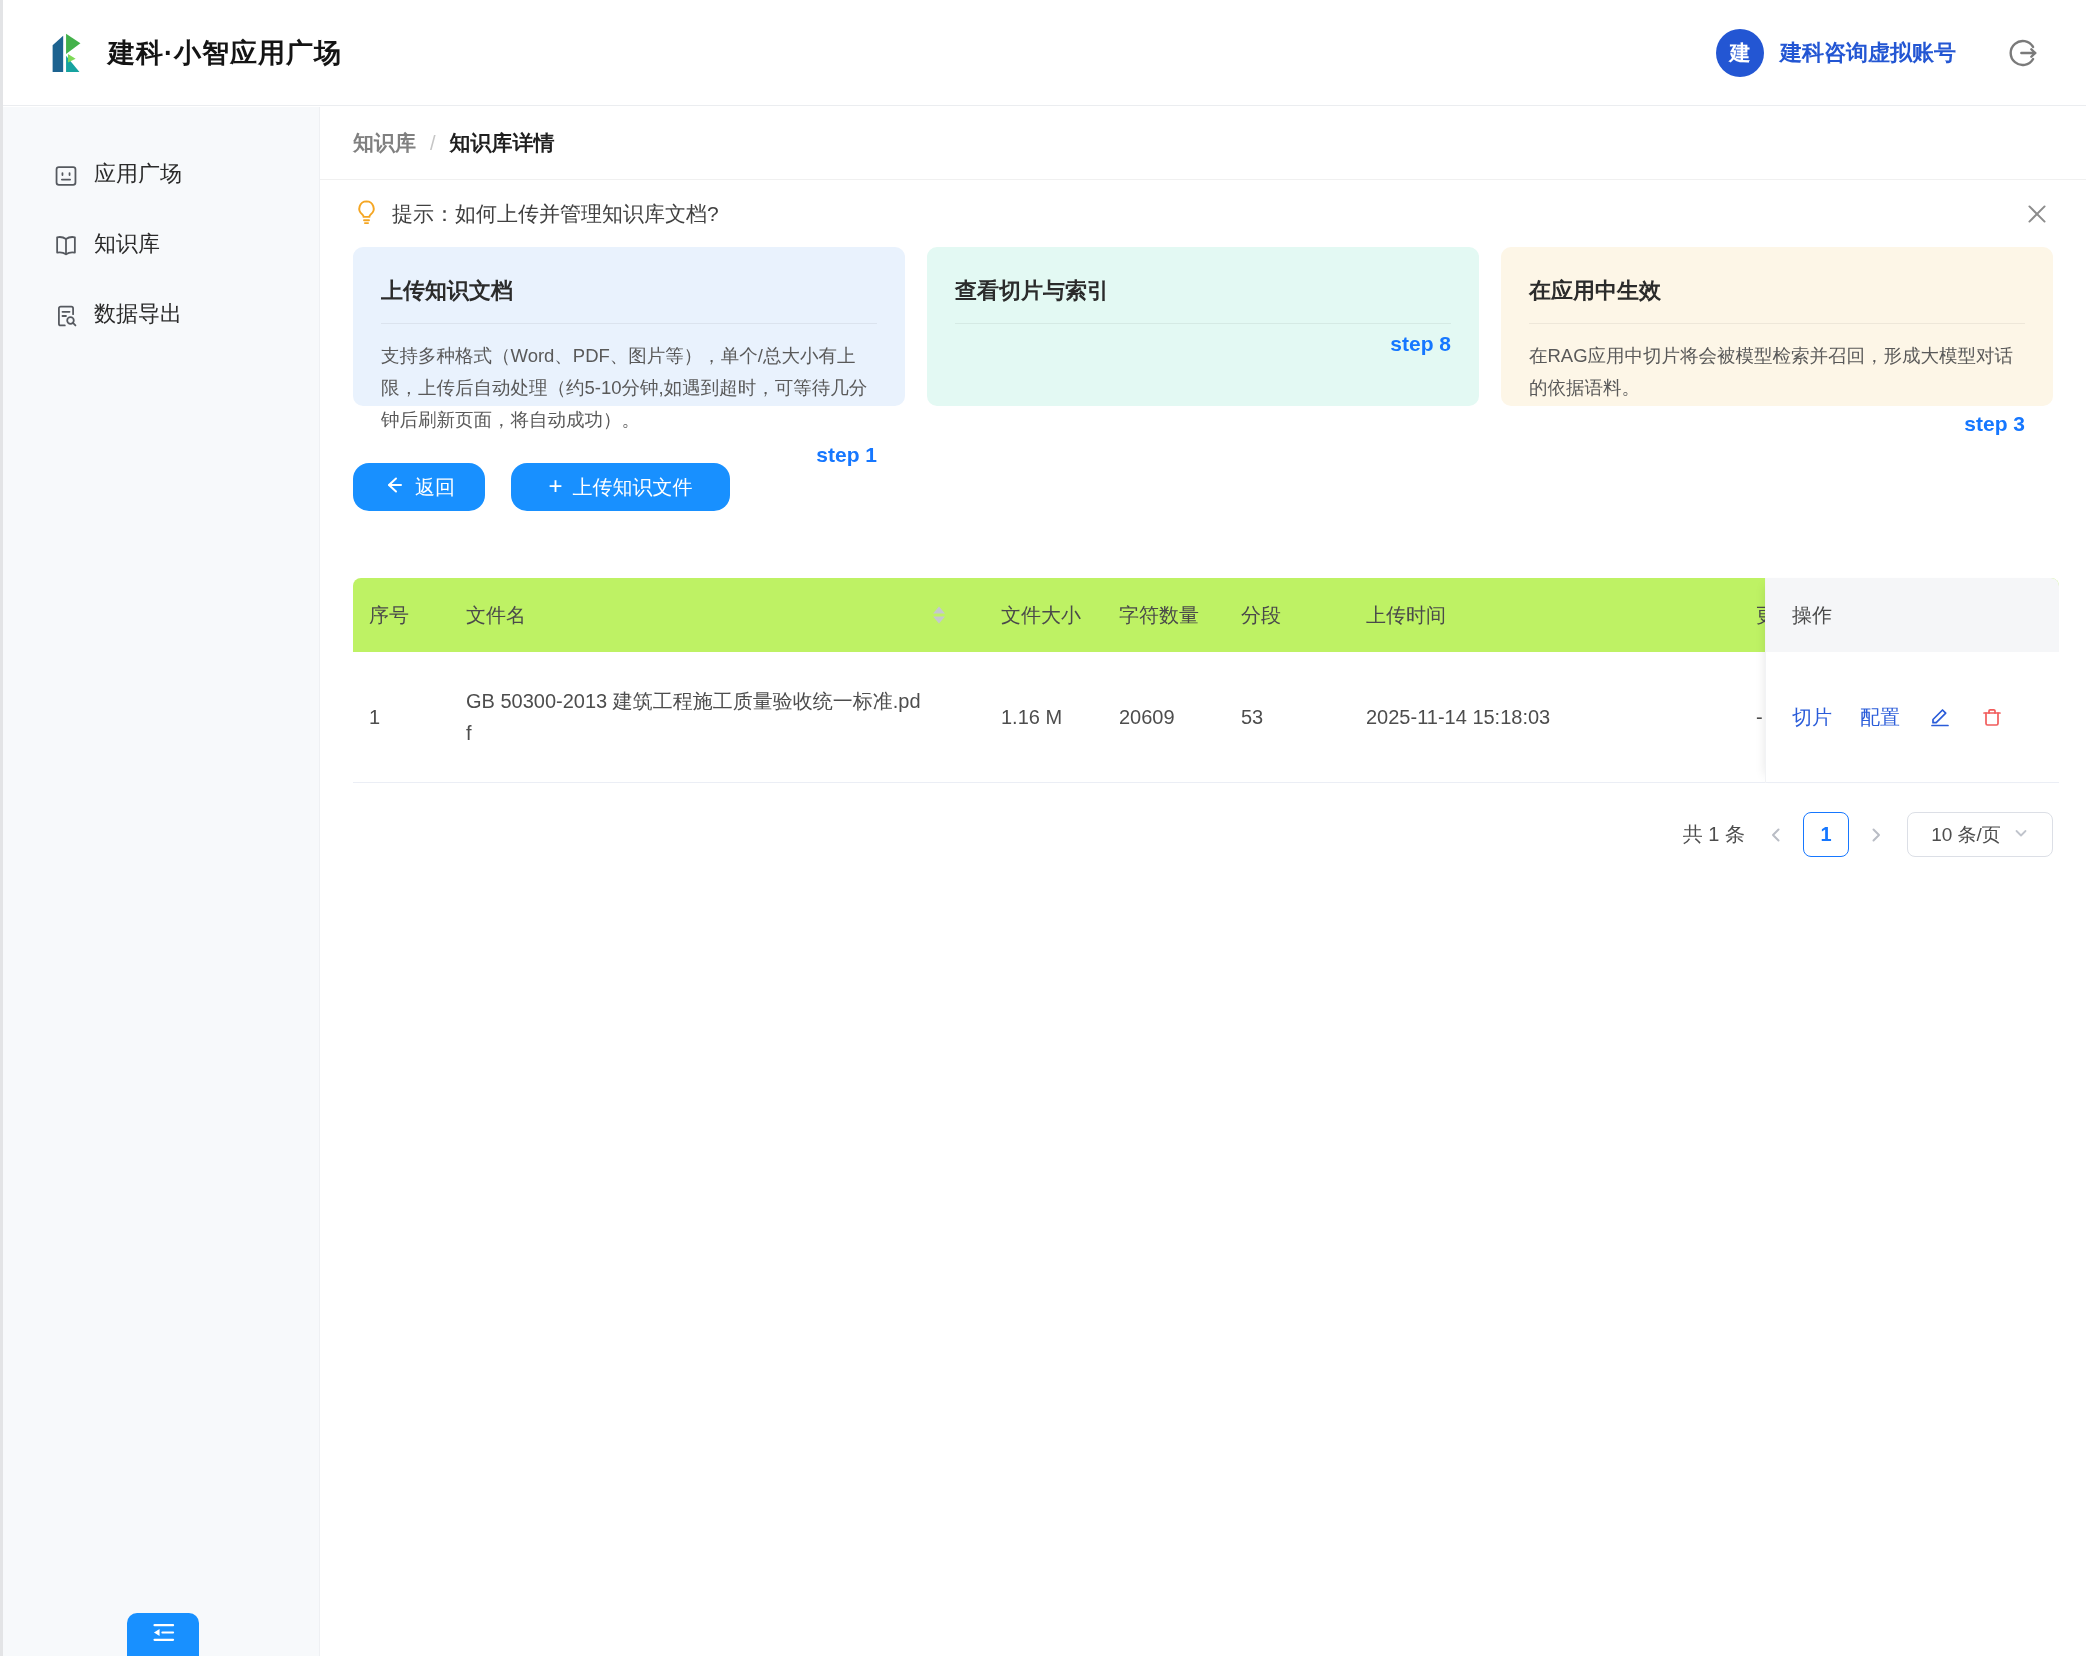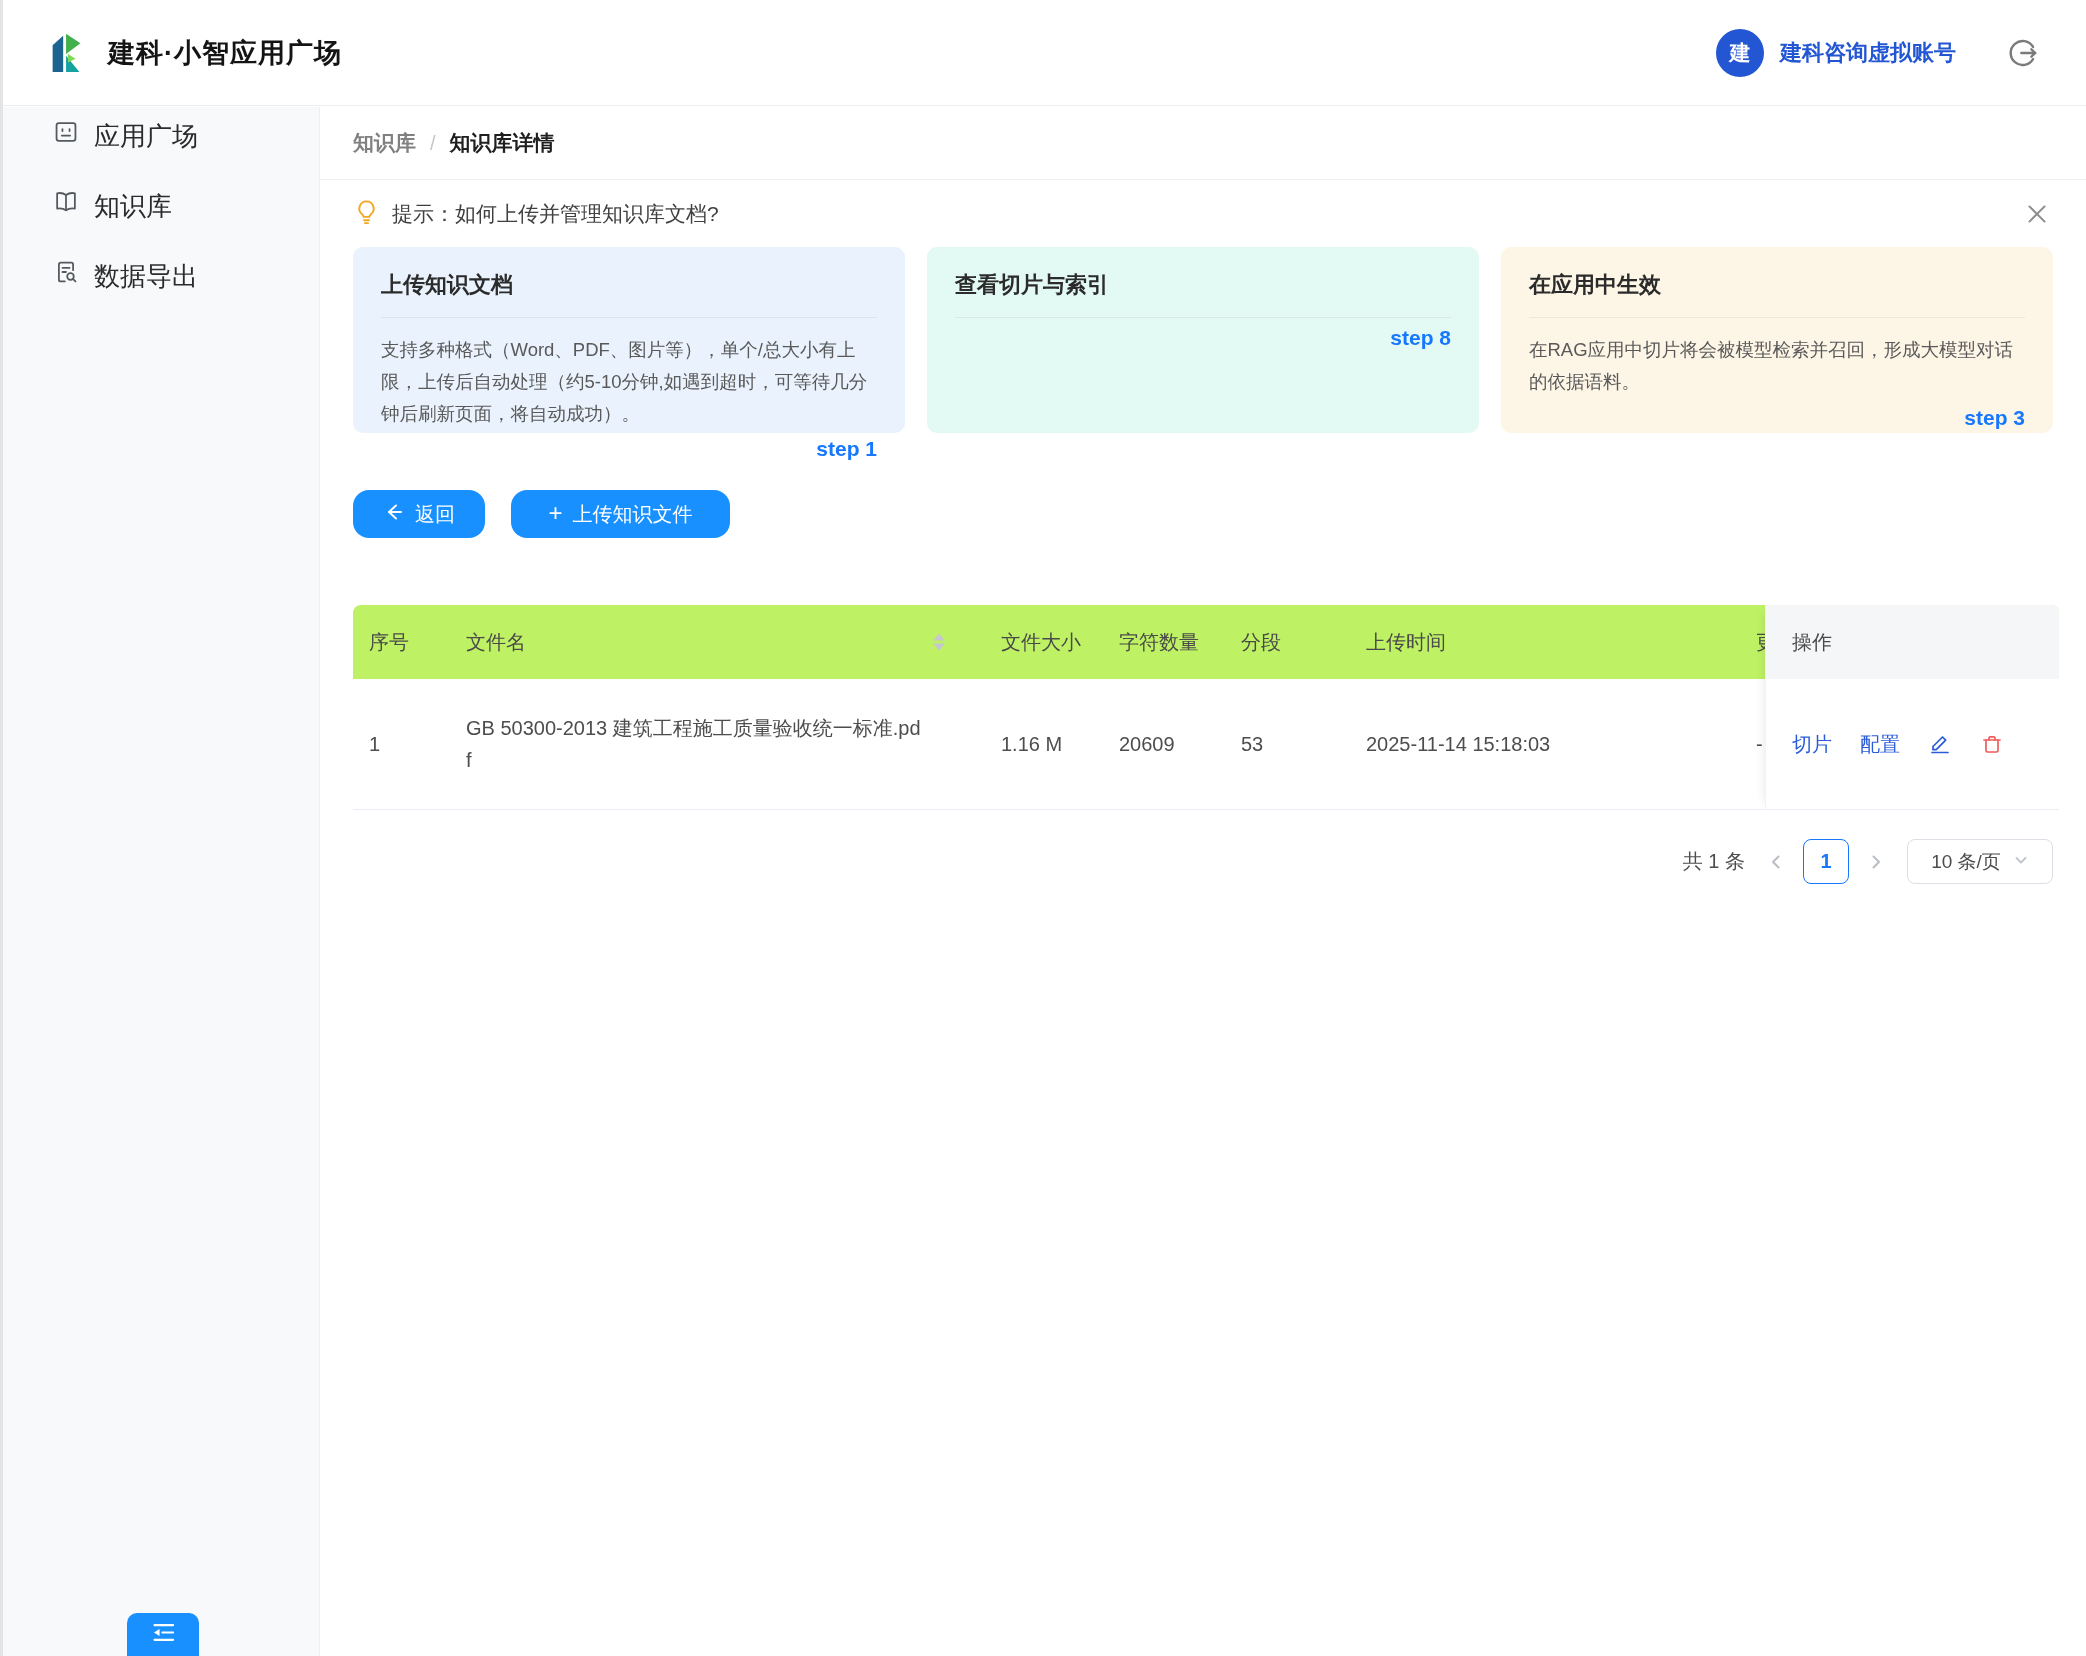--- a/index.html
+++ b/index.html
@@ -26,22 +26,22 @@
     display:flex; align-items:center; justify-content:center; font-size:21px; font-weight:bold;
   }
   .account-name { font-size:22px; font-weight:bold; color:#2356d3; margin-right:34px; }
 
   
   .sidebar {
     position:absolute; top:107px; left:3px; width:317px; height:1549px;
     background:#f7f9fb; border-right:1px solid #eef0f3;
   }
   .side-item {
-    height:70px; display:flex; align-items:flex-start; gap:15px;
-    padding-left:50px; font-size:26px; color:#2b2b2b; cursor:pointer;
+    height:70px; display:flex; align-items:flex-end; gap:15px;
+    padding-left:50px; font-size:22px; color:#2b2b2b; cursor:pointer;
   }
   .side-item:first-child { margin-top:12px; }
   .side-icon { width:26px; height:26px; display:flex; align-items:center; justify-content:center; }
   .collapse-btn {
     position:absolute; left:124px; bottom:0; width:72px; height:43px;
     background:#1890ff; border-radius:10px 10px 0 0;
     display:flex; align-items:center; justify-content:center; cursor:pointer;
   }
 
   
@@ -56,21 +56,21 @@
 
   .tip-bar {
     height:67px; display:flex; align-items:center; justify-content:space-between;
     padding:0 36px 0 33px;
   }
   .tip-left { display:flex; align-items:center; gap:12px; }
   .tip-text { font-size:21px; color:#404040; }
   .close-btn { cursor:pointer; display:flex; align-items:center; }
 
   .cards { display:flex; gap:22px; padding:0 33px; }
-  .card { flex:1; height:186px; border-radius:10px; padding:23px 28px 0 28px; }
+  .card { flex:1; height:159px; border-radius:10px; padding:29px 28px 0 28px; }
   .card-blue   { background:#e9f2fd; }
   .card-teal   { background:#e3f9f3; }
   .card-yellow { background:#fdf6e7; }
   .card-title { font-size:22px; font-weight:bold; color:#2b2b2b; padding-bottom:17px;
                 border-bottom:1px solid rgba(0,0,0,0.06); }
   .card-body { margin-top:16px; font-size:18.5px; line-height:1.72; color:#595959; }
   .card-step { text-align:right; font-size:21px; font-weight:bold; color:#1677ff; margin-top:8px; }
 
   .toolbar { margin-top:57px; padding:0 33px; display:flex; gap:26px; }
   .btn {

